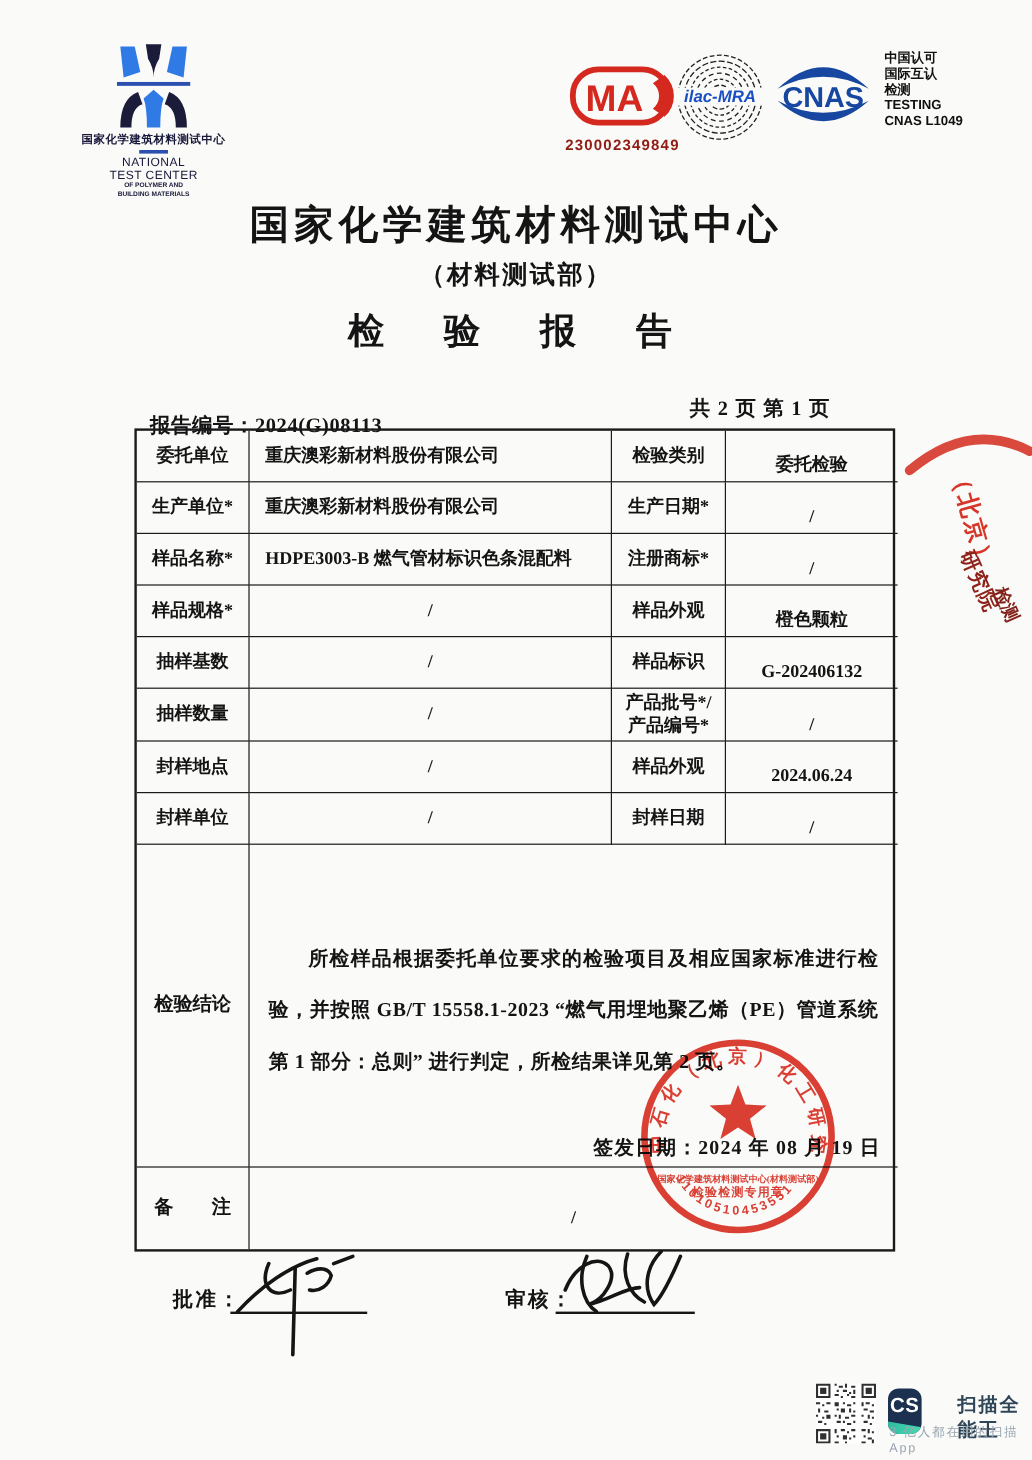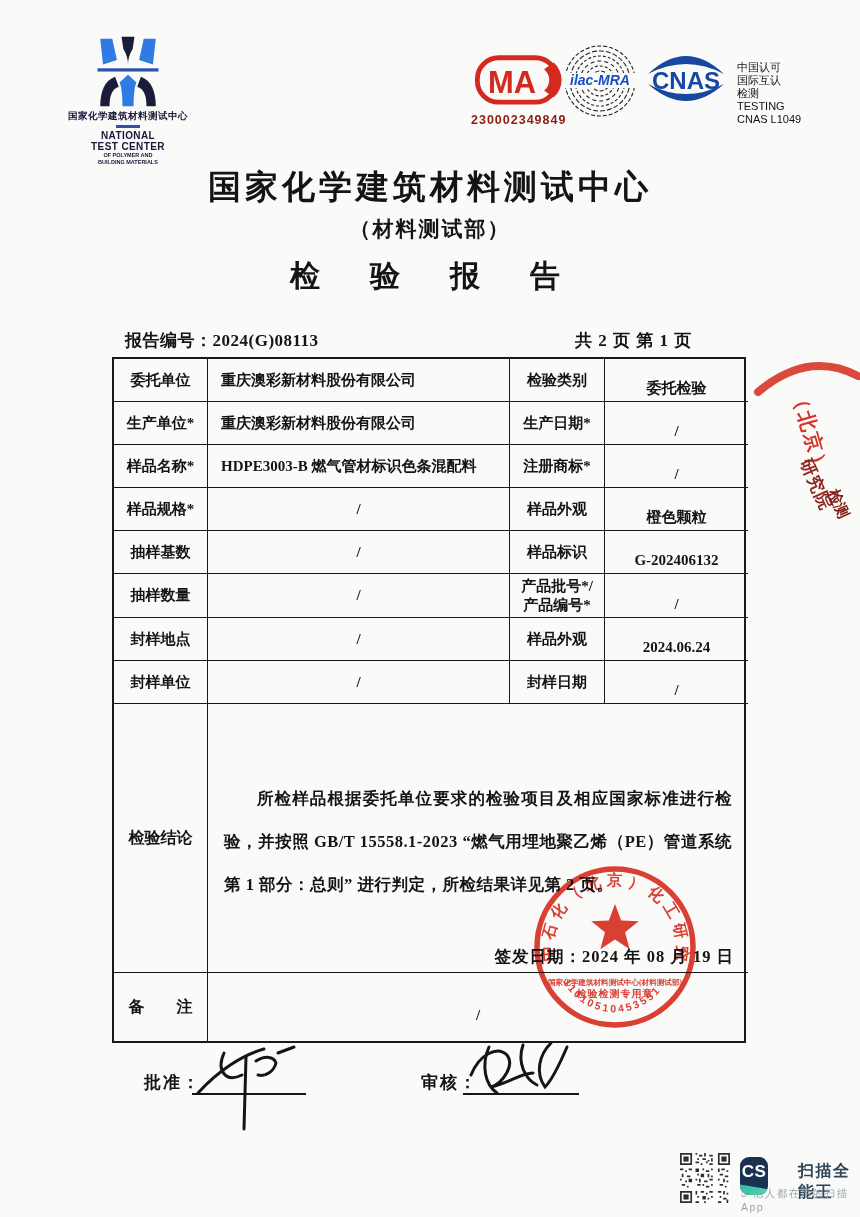--- a/index.html
+++ b/index.html
@@ -10,37 +10,37 @@
     font-family:"Liberation Serif","DejaVu Serif",serif;
     color:#141414; font-weight:700;
   }
   .abs { position:absolute; }
 
   
   .org-logo { left:53px; top:34px; width:150px; text-align:center; }
   .org-logo .emblem { display:block; margin:0 auto; }
   .org-logo .cnname { font-size:9.5px; letter-spacing:.5px; color:#17173a; white-space:nowrap; font-family:"Liberation Sans","DejaVu Sans",sans-serif; font-weight:900; }
   .org-logo .uline { width:24px; height:3px; background:#2b50b0; margin:2px auto 2px; }
-  .org-logo .en1,.org-logo .en2 { font-size:10px; line-height:11px; color:#17173a; font-family:"Liberation Sans","DejaVu Sans",sans-serif; font-weight:700; letter-spacing:.4px;}
+  .org-logo .en1,.org-logo .en2 { font-size:10px; line-height:11px; color:#17173a; font-family:"Liberation Sans","DejaVu Sans",sans-serif; font-weight:400; letter-spacing:.4px;}
   .org-logo .en3,.org-logo .en4 { font-size:5.5px; line-height:6.5px; color:#17173a; font-family:"Liberation Sans","DejaVu Sans",sans-serif; font-weight:900; }
 
   
   .cma { left:471px; top:50px; width:92px; text-align:center; }
   .cma-num { font-size:12.5px; color:#8f1d14; letter-spacing:1px; font-family:"Liberation Sans","DejaVu Sans",sans-serif; font-weight:900; margin-top:1px;}
   .ilac { left:562px; top:42px; }
   .cnas { left:644px; top:48px; }
-  .accr { left:737px; top:61px; font-family:"Liberation Sans","DejaVu Sans",sans-serif; font-weight:400; font-size:11px; line-height:13px; color:#111; }
+  .accr { left:737px; top:43px; font-family:"Liberation Sans","DejaVu Sans",sans-serif; font-weight:700; font-size:11px; line-height:13px; color:#111; }
 
   
   .title-main { left:0; top:165px; width:860px; text-align:center; font-size:33px; letter-spacing:4px; }
   .title-sub  { left:0; top:215px; width:860px; text-align:center; font-size:21px; letter-spacing:2px; }
   .title-rep  { left:0; top:256px; width:860px; text-align:center; font-size:30px; letter-spacing:10px; }
 
   
-  .meta-no { left:125px; top:329px; font-size:17px; letter-spacing:.5px; }
+  .meta-no { left:125px; top:343px; font-size:17px; letter-spacing:.5px; }
   .meta-pg { left:527px; top:329px; width:213px; text-align:center; font-size:17px; letter-spacing:1px; }
 
   
   .rpt-table {
     left:112px; top:357px; width:634px;
     display:grid;
     grid-template-columns:94px 302px 95px 143px;
     grid-template-rows:43px 43px 43px 43px 43px 44px 43px 43px 269px 68px;
     border:2.5px solid #1a1a1a;
     background:transparent;

